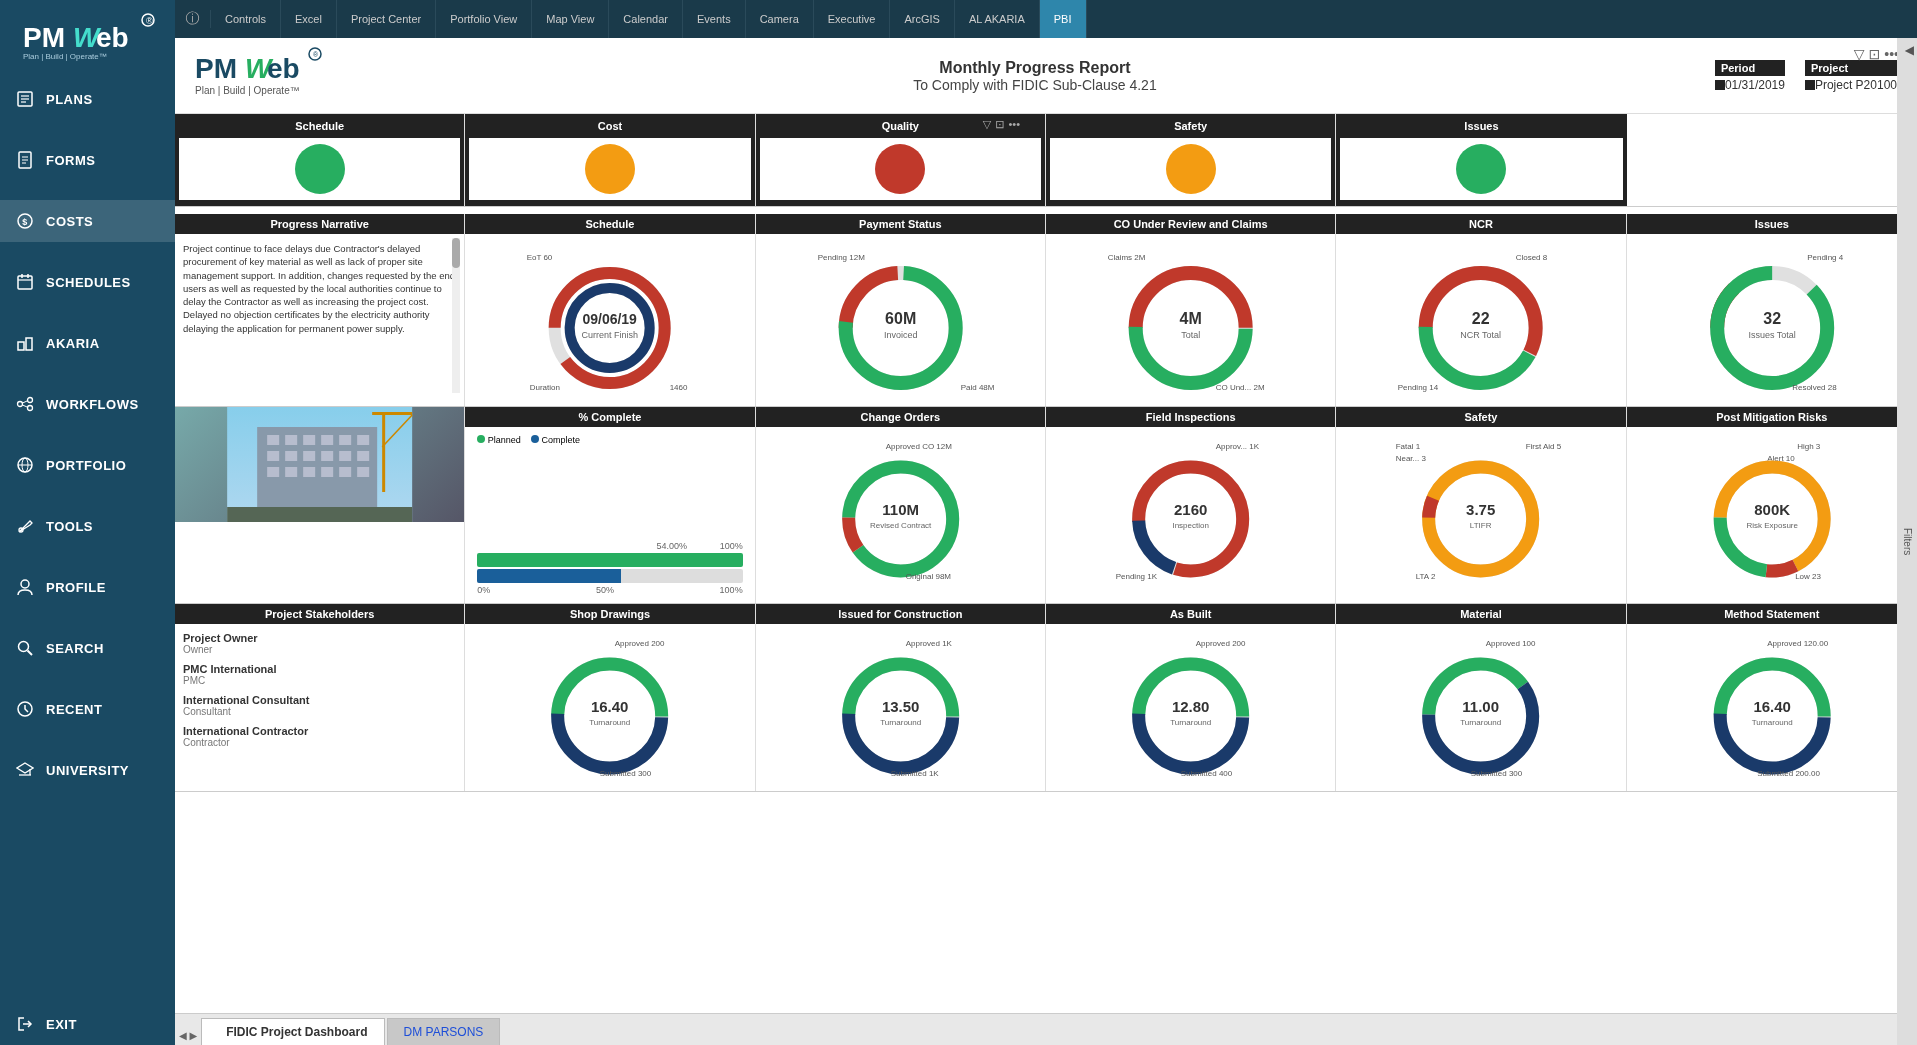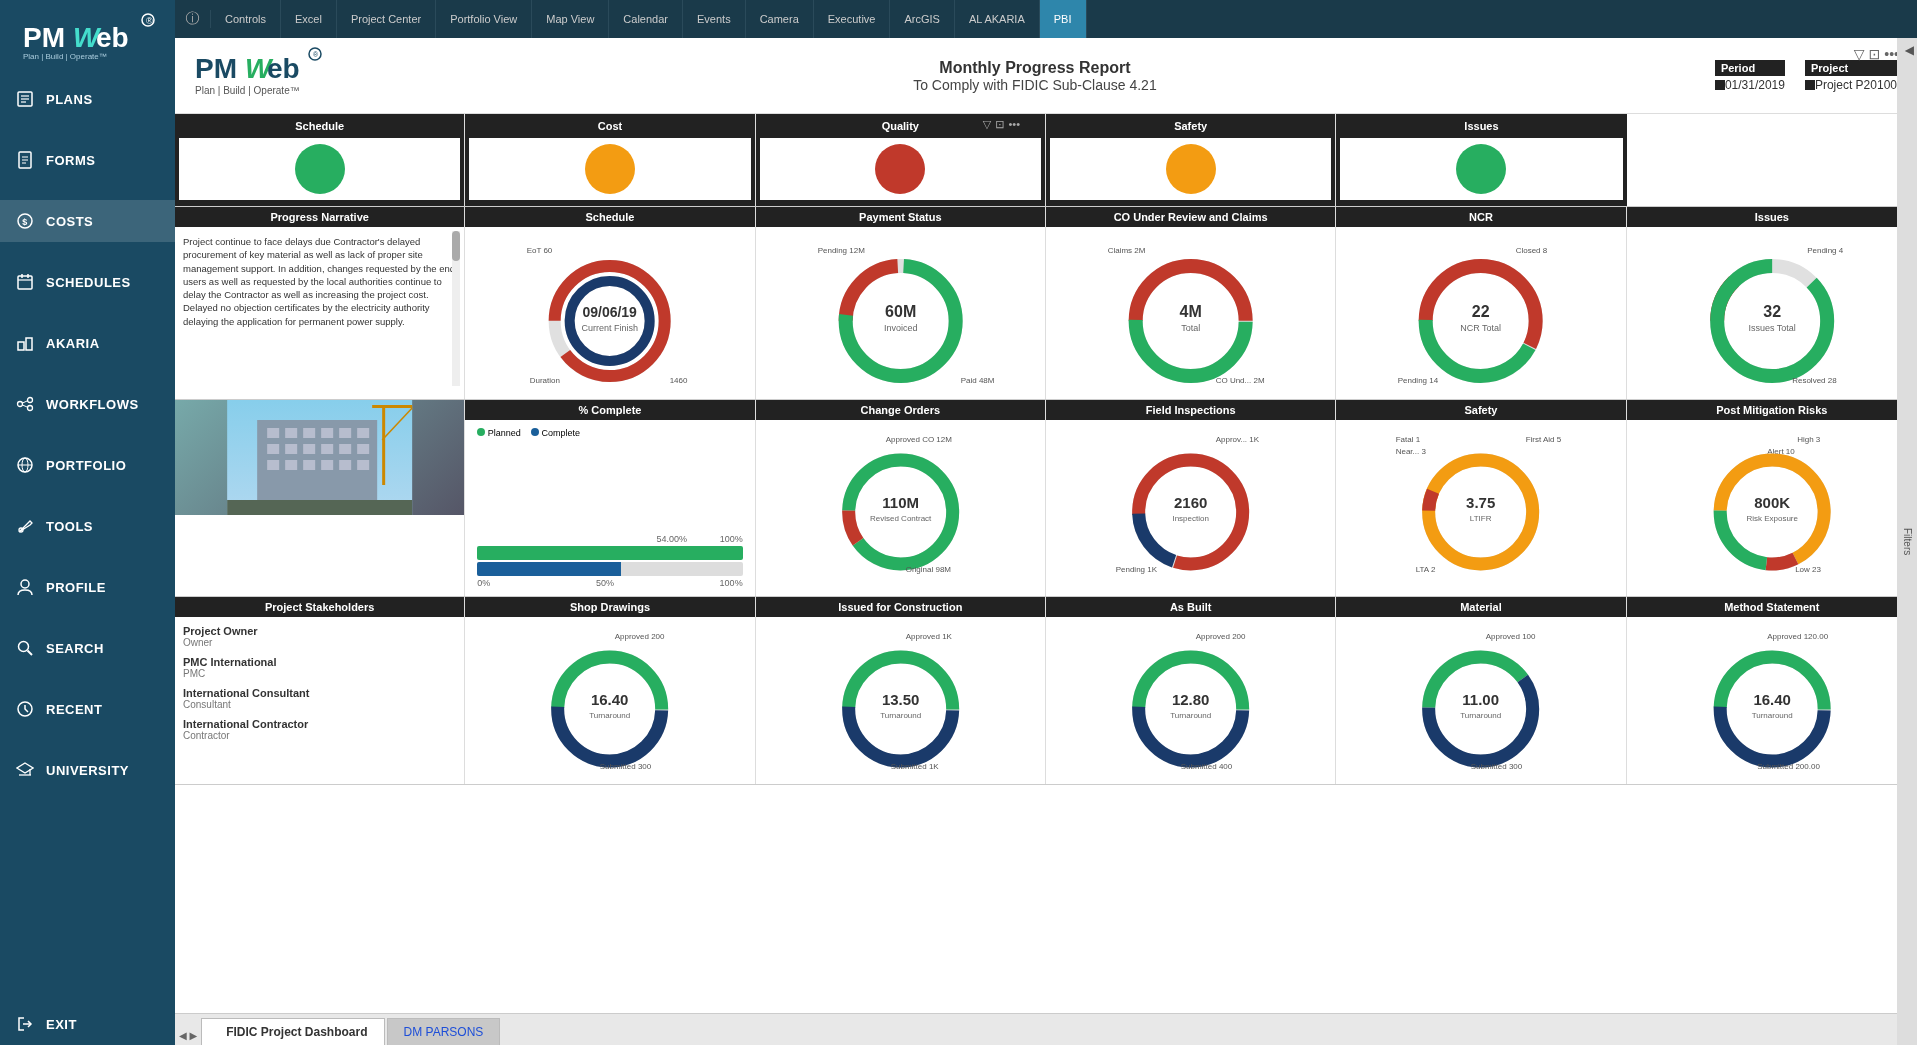--- a/index.html
+++ b/index.html
@@ -530,21 +530,21 @@
       </div>
     </div>
     <div class="status-cell">
       <div class="label">Issues</div>
       <div class="status-circle-container">
         <div class="status-circle circle-green"></div>
       </div>
     </div>
   </div>
 
-  <div class="dashboard-grid" style="min-height:180px;">
+  <div class="dashboard-grid" style="min-height:180px;margin-top:7px;">
 
     <div class="dash-cell">
       <div class="dash-cell-header">Progress Narrative</div>
       <div class="narrative-scroll">
         <div class="narrative-text">Project continue to face delays due Contractor's delayed procurement of key material as well as lack of proper site management support. In addition, changes requested by the end users as well as requested by the local authorities continue to delay the Contractor as well as increasing the project cost. Delayed no objection certificates by the electricity authority delaying the application for permanent power supply.</div>
         <div class="narrative-scrollbar">
           <div class="narrative-scrollbar-thumb"></div>
         </div>
       </div>
     </div>

